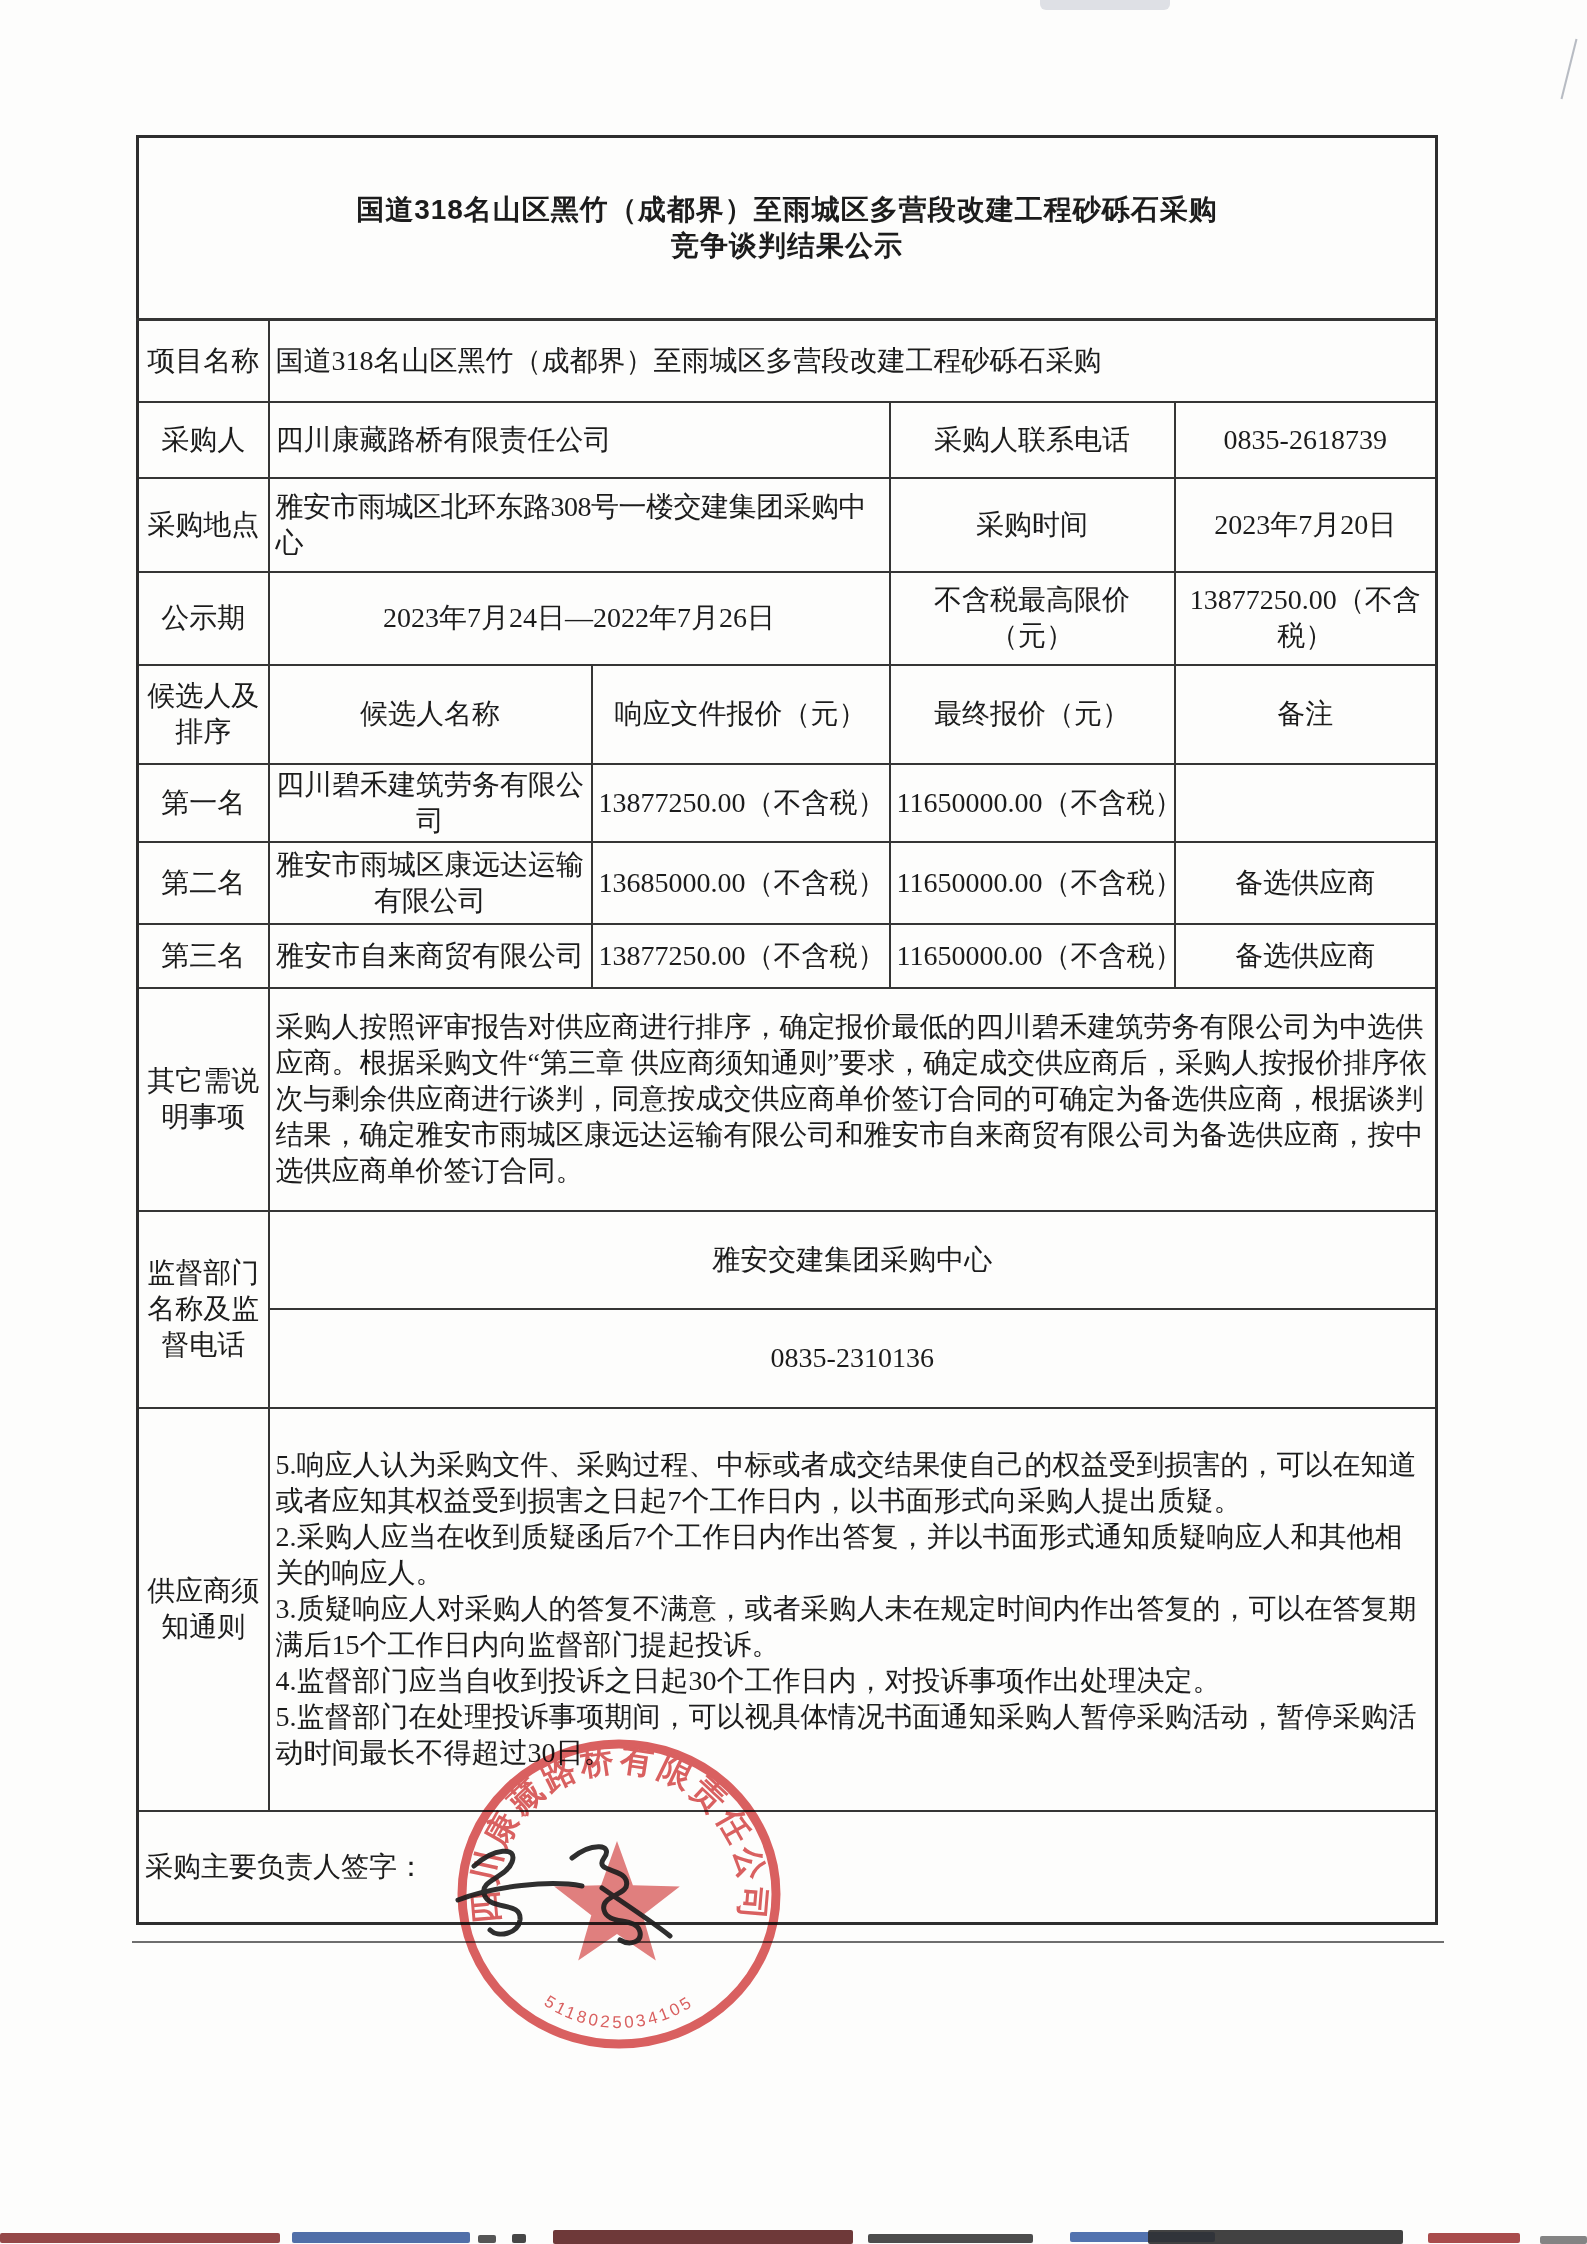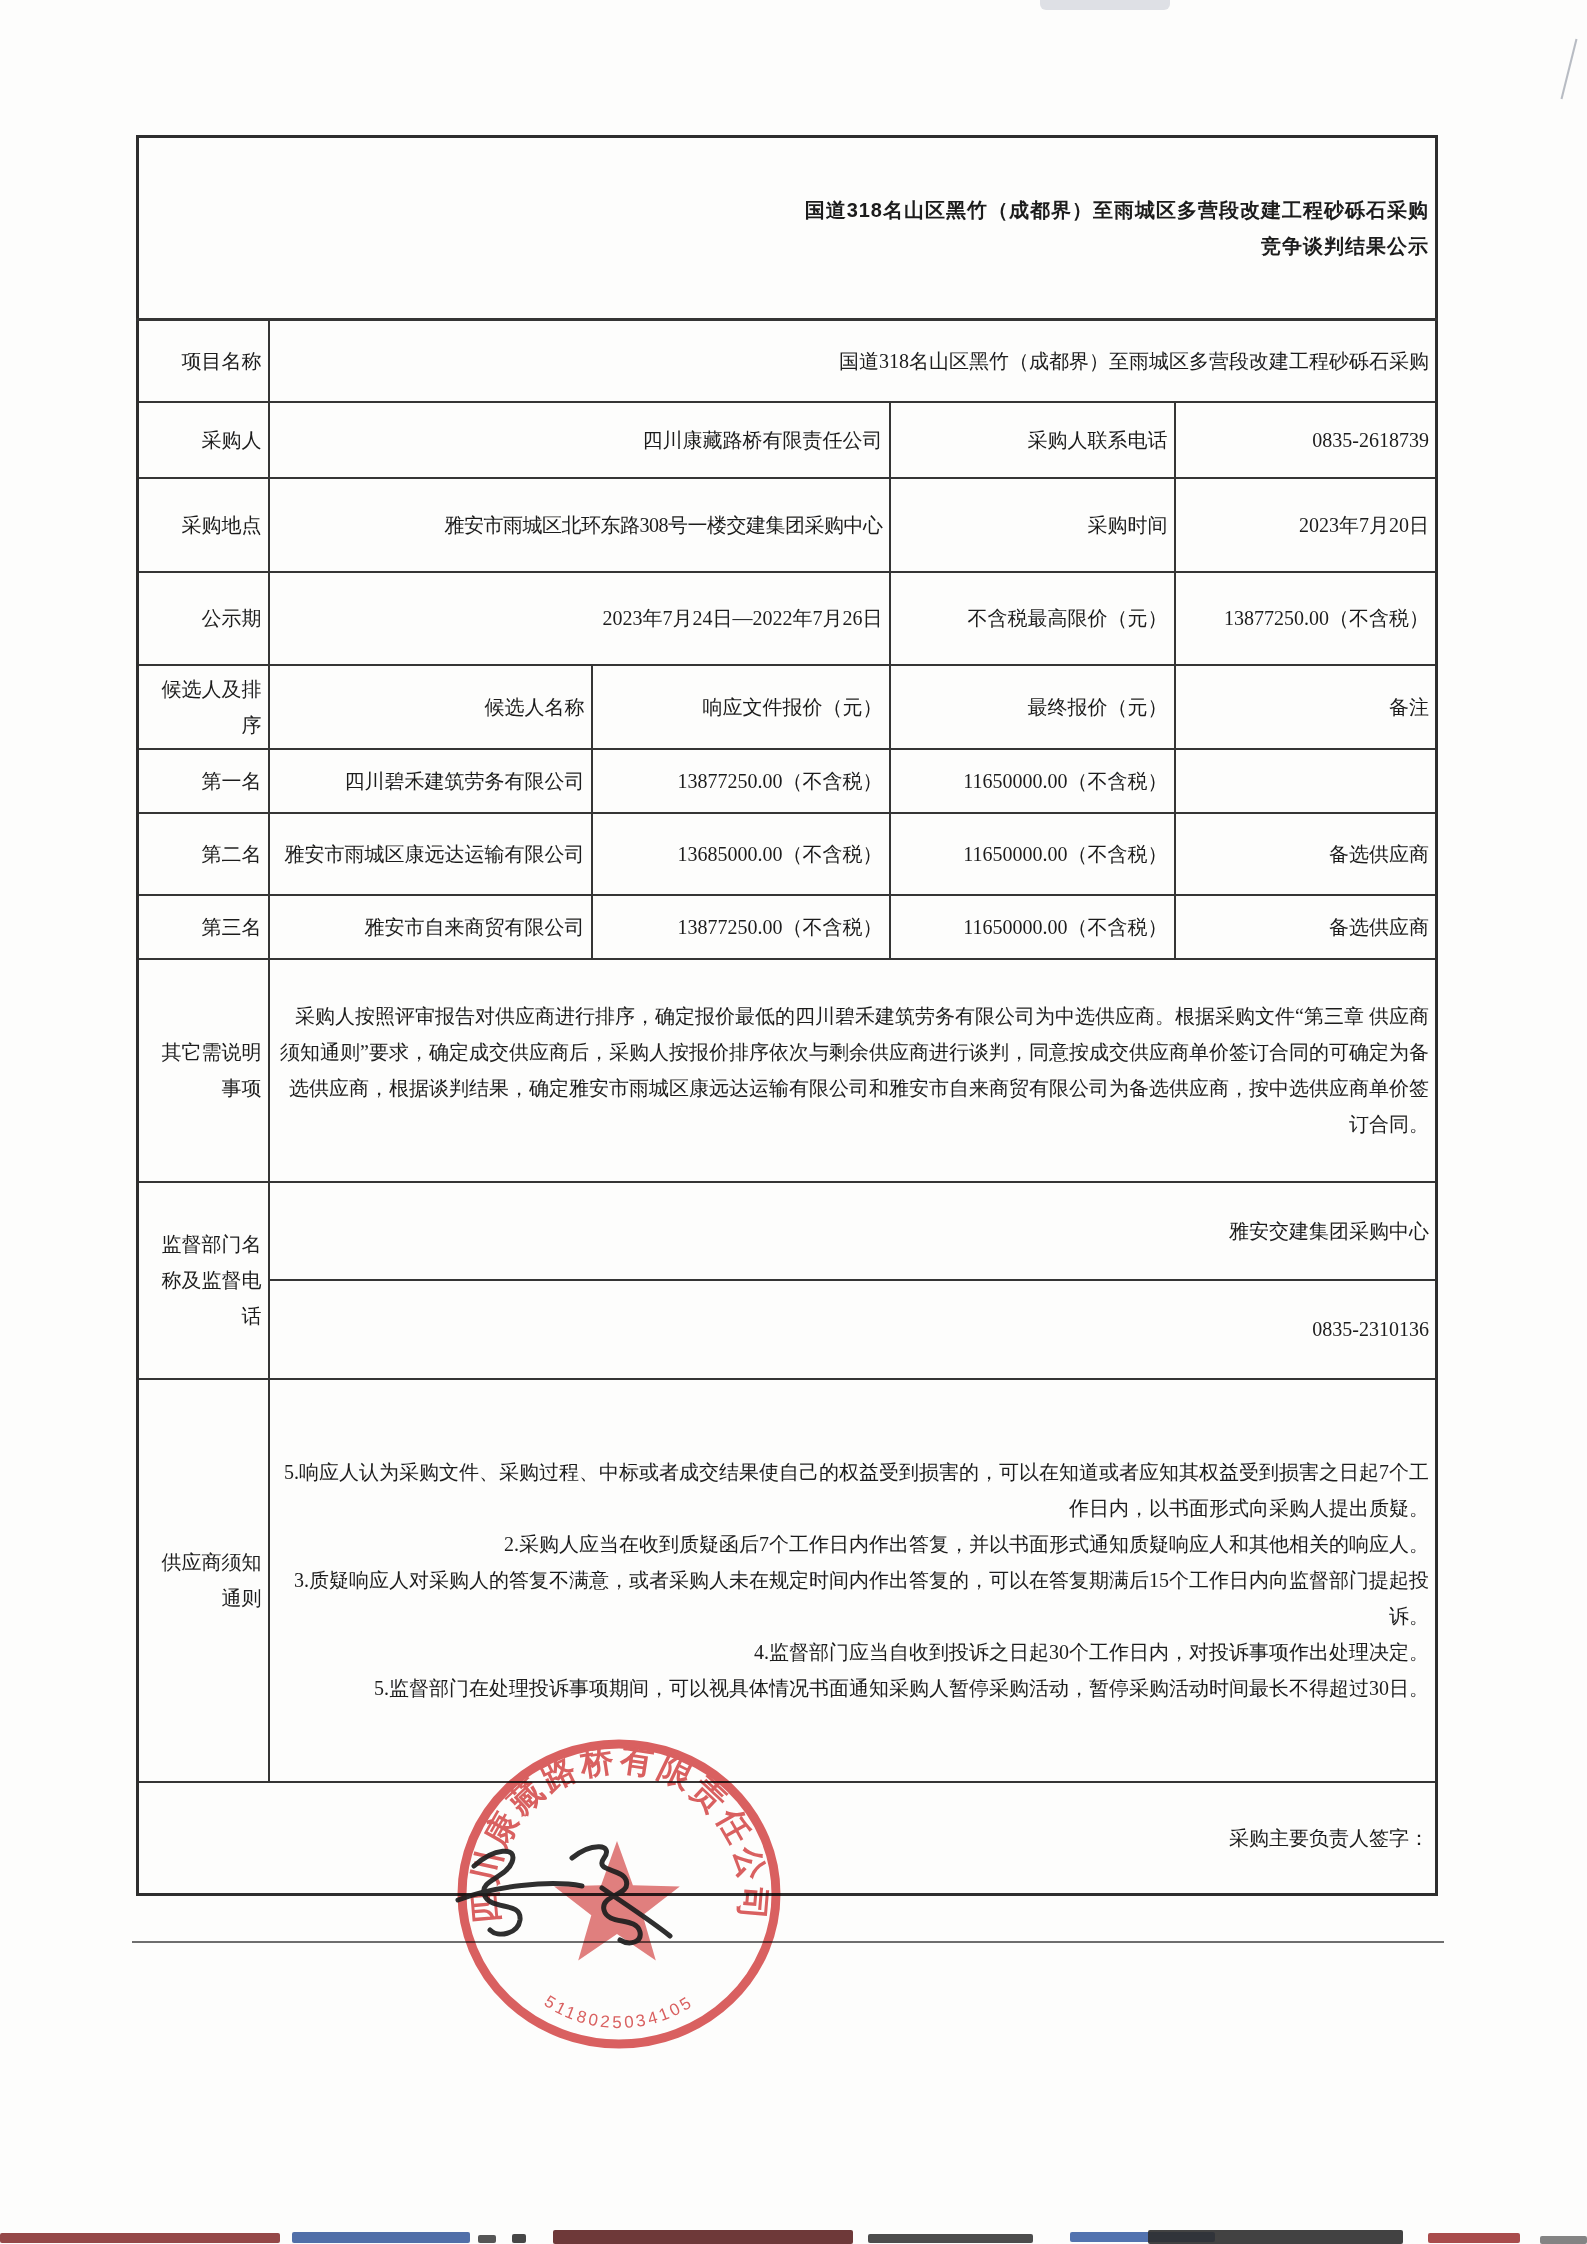--- a/index.html
+++ b/index.html
@@ -16,25 +16,24 @@
   table.doc{
     position:absolute;left:136px;top:135px;
     width:1302px;
     border-collapse:collapse;table-layout:fixed;
     background:transparent;
   }
   table.doc td{
     border:2px solid #353535;
     padding:2px 6px;
     vertical-align:middle;
-    font-size:20px;
+    font-size:28px;
     line-height:36px;
     color:#1c1c1c;
     overflow:hidden;
-    text-align:right;
   }
   tr.rt td{border-bottom-width:3px;}
   table.doc{border:3px solid #2e2e2e;}
 
   .title-cell{
     text-align:center;
     font-family:"Liberation Sans","DejaVu Sans",sans-serif;
     font-weight:700;font-size:33px;line-height:48px;letter-spacing:1px;
     color:#161616;
   }
@@ -50,21 +49,21 @@
   .addr{font-size:27px;letter-spacing:-0.5px;}
   .sig-row td{border-top-width:3px;margin-top:24px;}
   .sig-cell{text-align:left;padding-left:12px;font-size:29px;}
 
   
   tr.rt {height:183px;}
   tr.r2 {height:82px;}
   tr.r3 {height:76px;}
   tr.r4 {height:94px;}
   tr.r5 {height:93px;margin-top:32px;}
-  tr.r6 {height:84px;}
+  tr.r6 {height:99px;}
   tr.r7 {height:64px;}
   tr.r8 {height:82px;}
   tr.r9 {height:64px;}
   tr.r10{height:223px;}
   tr.r11{height:98px;}
   tr.r12{height:99px;}
   tr.r13{height:403px;}
   tr.r14{height:113px;}
 
   

